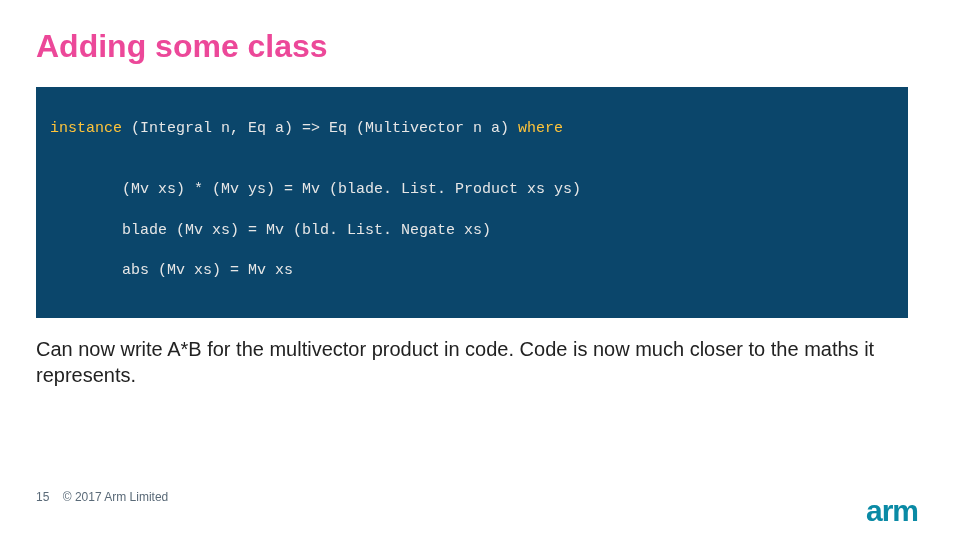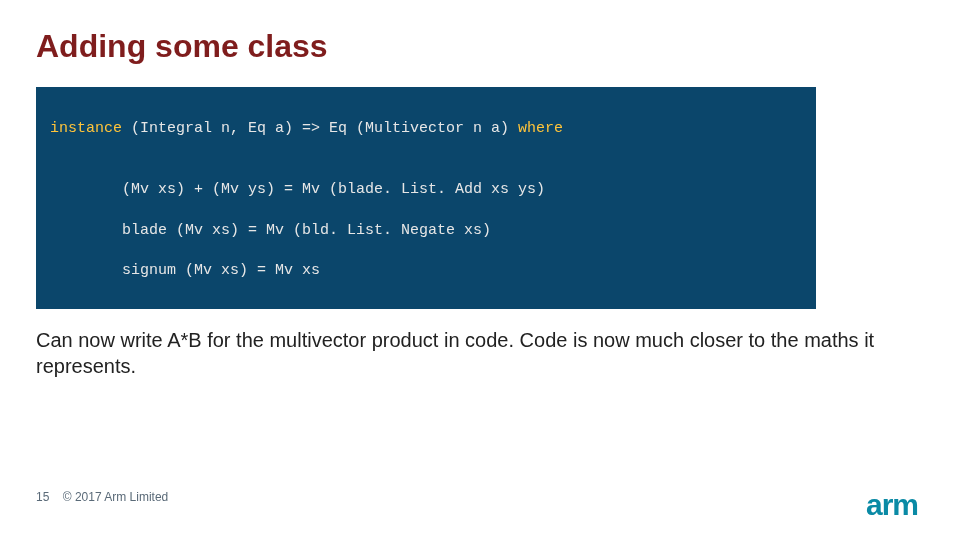--- a/index.html
+++ b/index.html
@@ -1,38 +1,39 @@
 <!DOCTYPE html>
 <html><head>
 <meta charset="utf-8">
 <style>
   * { margin: 0; padding: 0; box-sizing: border-box; }
   html, body { width: 960px; height: 540px; font-family: "Segoe UI", Arial, sans-serif; background: #fff; color: #222; }
   .slide { position: relative; width: 960px; height: 540px; padding: 28px 36px 20px 36px; }
-  .title { color: #7f1d1d; font-weight: 700; font-size: 32px; margin-bottom: 22px; }
-  .codeblock { background: #0b466b; color: #e6e6e6; padding: 12px 14px 28px 14px; width: 780px; font-family: "Consolas", "Courier New", monospace; font-size: 15px; line-height: 1.35; white-space: pre; }
+  .title { color: #ec4899; font-weight: 700; font-size: 32px; margin-bottom: 22px; }
+  .codeblock { background: #0b466b; color: #e6e6e6; padding: 12px 14px 16px 14px; width: 872px; font-family: "Consolas", "Courier New", monospace; font-size: 15px; line-height: 1.35; white-space: pre; }
   .codeblock .line { display: block; }
   .kw { color: #ffc43a; }
   .bodytext { margin-top: 18px; font-size: 20px; color: #222; line-height: 1.3; max-width: 880px; }
   .footer { position: absolute; left: 36px; bottom: 36px; font-size: 12px; color: #5a6a78; margin-top: 16px; }
   .footer .page { margin-right: 10px; }
-  .logo { position: absolute; right: 42px; bottom: 18px; color: #0a8aa5; font-weight: 700; font-size: 30px; letter-spacing: -1px; font-family: "Segoe UI", Arial, sans-serif; }
+  .logo { position: absolute; right: 42px; bottom: 12px; color: #0a8aa5; font-weight: 700; font-size: 30px; letter-spacing: -1px; font-family: "Segoe UI", Arial, sans-serif; }
 </style>
 </head>
 <body>
 
 <div class="slide">
   <h1 class="title">Adding some class</h1>
 
   <div class="codeblock">
 <span class="line"><span class="kw">instance</span><span> (Integral n, Eq a) =&gt; Eq (Multivector n a) </span><span class="kw">where</span></span>
 <span class="line"></span>
-<span class="line">        (Mv xs) + (Mv ys) = Mv (blade. List. Add xs ys)</span>
+<span class="line">        (Mv xs) * (Mv ys) = Mv (blade. List. Product xs ys)</span>
 <span class="line">        blade (Mv xs) = Mv (bld. List. Negate xs)</span>
-<span class="line">        signum (Mv xs) = Mv xs</span></div>
+<span class="line">        abs (Mv xs) = Mv xs</span>
+</div>
 
   <p class="bodytext">Can now write A*B for the multivector product in code. Code is now much closer to the maths it represents.</p>
 
   <div class="footer">
     <span class="page">15</span>
     <span>© 2017 Arm Limited</span>
   </div>
 
   <div class="logo">arm</div>
 </div>

